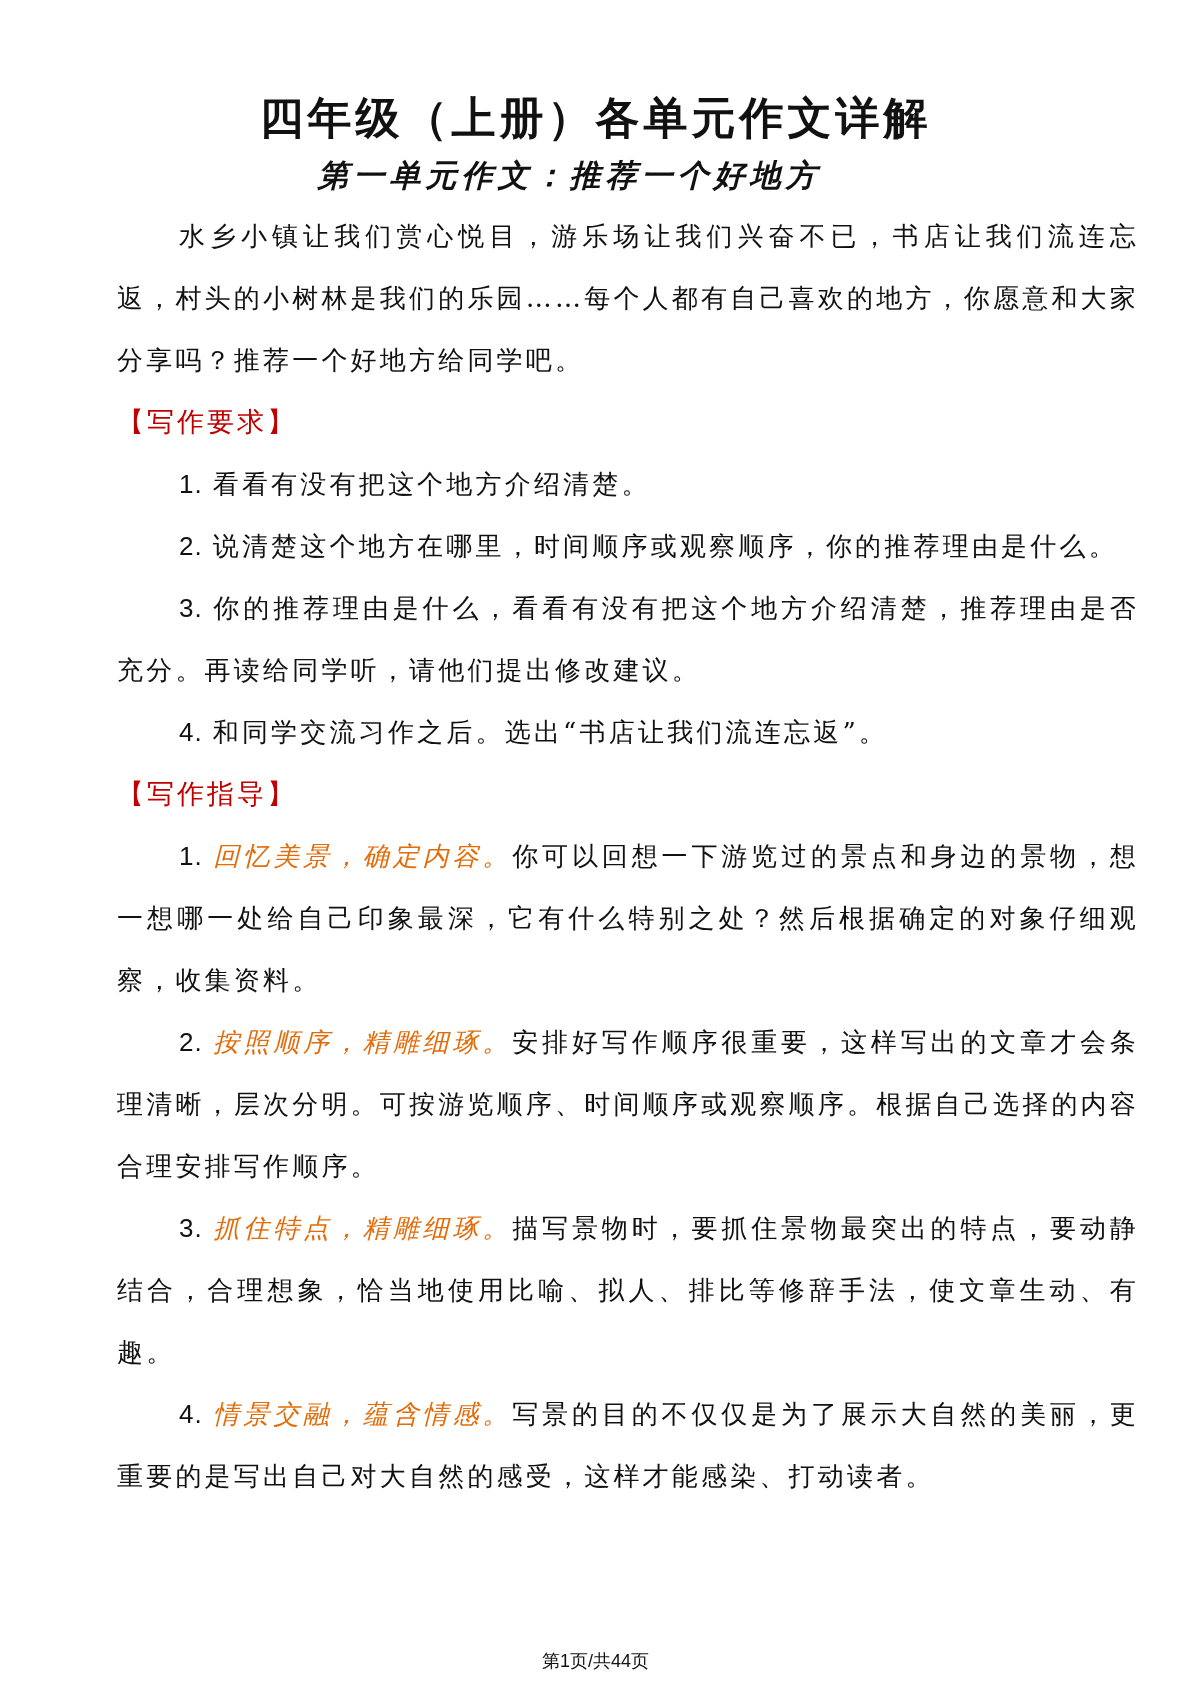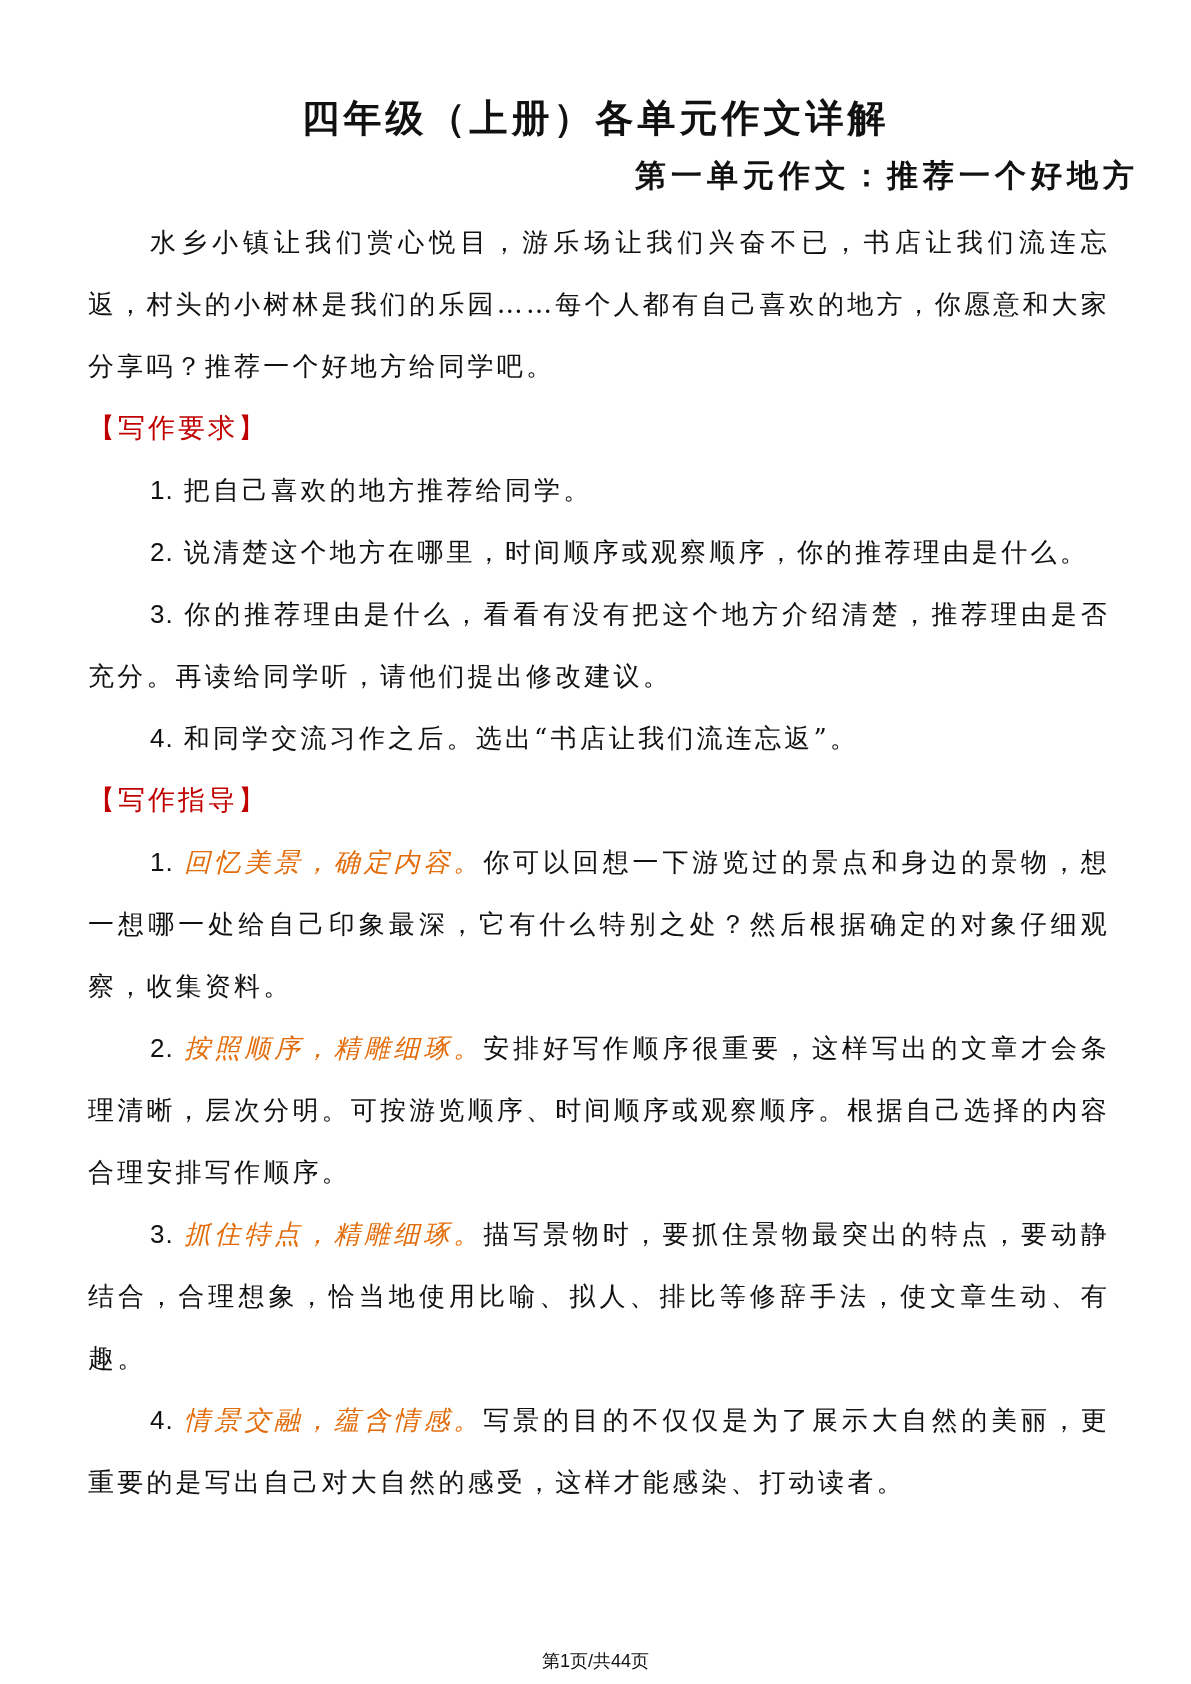--- a/index.html
+++ b/index.html
@@ -4,27 +4,28 @@
   <style>
     html, body { margin: 0; padding: 0; background: #ffffff; }
     body {
       width: 1191px; height: 1684px; position: relative; overflow: hidden;
       font-family: "DejaVu Serif", "Liberation Serif", serif;
       color: #111111;
     }
     .page { position: absolute; left: 0; top: 0; width: 1191px; height: 1684px; }
     .title {
       position: absolute; left: 0; width: 1191px; top: 88px;
-      text-align: center; font-size: 38px; font-weight: bold; letter-spacing: 4px;
+      text-align: center; font-size: 44px; font-weight: bold; letter-spacing: 4px;
       line-height: 60px;
     }
     .subtitle {
       position: absolute; left: 0; width: 1139px; top: 150px;
-      text-align: right; font-size: 31px; font-weight: bold; letter-spacing: 5px;
+      text-align: center; font-size: 31px; font-weight: bold; letter-spacing: 5px;
       line-height: 50px;
+      font-style: italic;
     }
     .body-block {
       position: absolute; left: 88px; width: 1022px;
       font-size: 26px; letter-spacing: 3.2px; line-height: 62px;
     }
     .para { text-indent: 62px; margin: 0; text-align: justify; }
     .section-head {
       color: #C00000; font-size: 27px; letter-spacing: 3px; margin: 0;
       line-height: 62px;
       font-family: Liberation Serif, serif;
@@ -38,26 +39,26 @@
     }
   </style>
 </head>
 <body>
 
 <div class="page">
 
   <div class="title">四年级（上册）各单元作文详解</div>
   <div class="subtitle">第一单元作文：推荐一个好地方</div>
 
-  <div class="body-block" style="top:211px;">
+  <div class="body-block" style="top:205px;margin-left:29px;">
     <p class="para">水乡小镇让我们赏心悦目，游乐场让我们兴奋不已，书店让我们流连忘返，村头的小树林是我们的乐园……每个人都有自己喜欢的地方，你愿意和大家分享吗？推荐一个好地方给同学吧。</p>
 
     <p class="section-head">【写作要求】</p>
 
-    <p class="para"><span class="num">1.</span><span>把自己喜欢的地方推荐给同学。</span></p>
+    <p class="para"><span class="num">1.</span><span>看看有没有把这个地方介绍清楚。</span></p>
     <p class="para"><span class="num">2.</span><span>说清楚这个地方在哪里，时间顺序或观察顺序，你的推荐理由是什么。</span></p>
     <p class="para"><span class="num">3.</span><span>你的推荐理由是什么，看看有没有把这个地方介绍清楚，推荐理由是否充分。再读给同学听，请他们提出修改建议。</span></p>
     <p class="para"><span class="num">4.</span><span>和同学交流习作之后。选出“书店让我们流连忘返”。</span></p>
 
     <p class="section-head">【写作指导】</p>
 
     <p class="para"><span class="num">1.</span><span class="hl">回忆美景，确定内容。</span><span>你可以回想一下游览过的景点和身边的景物，想一想哪一处给自己印象最深，它有什么特别之处？然后根据确定的对象仔细观察，收集资料。</span></p>
     <p class="para"><span class="num">2.</span><span class="hl">按照顺序，精雕细琢。</span><span>安排好写作顺序很重要，这样写出的文章才会条理清晰，层次分明。可按游览顺序、时间顺序或观察顺序。根据自己选择的内容合理安排写作顺序。</span></p>
     <p class="para"><span class="num">3.</span><span class="hl">抓住特点，精雕细琢。</span><span>描写景物时，要抓住景物最突出的特点，要动静结合，合理想象，恰当地使用比喻、拟人、排比等修辞手法，使文章生动、有趣。</span></p>
     <p class="para"><span class="num">4.</span><span class="hl">情景交融，蕴含情感。</span><span>写景的目的不仅仅是为了展示大自然的美丽，更重要的是写出自己对大自然的感受，这样才能感染、打动读者。</span></p>

